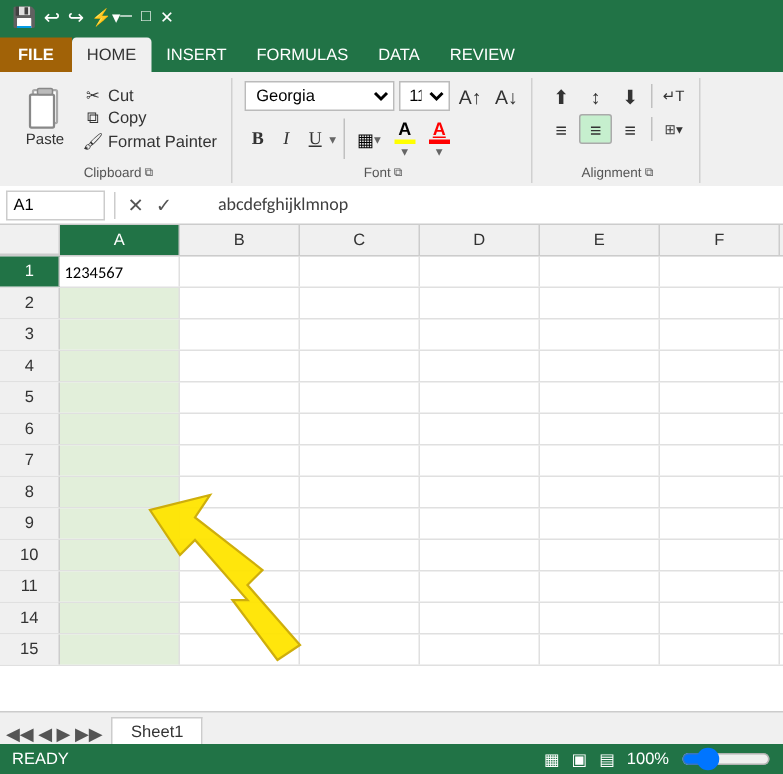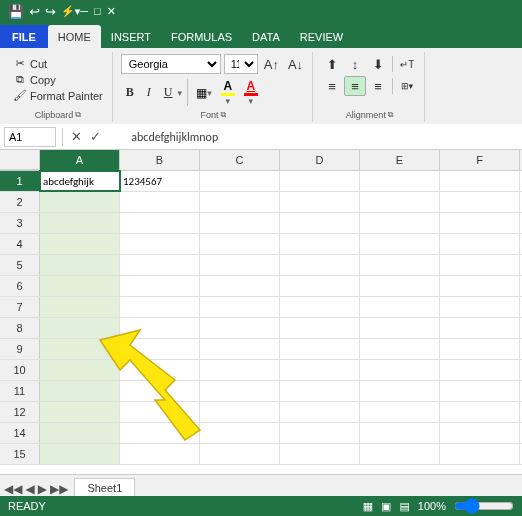--- a/index.html
+++ b/index.html
@@ -27,21 +27,21 @@
     .ribbon-tab {
       padding: 3px 10px;
       font-size: 11px;
       color: white;
       cursor: pointer;
       height: 23px;
       display: flex;
       align-items: center;
     }
     .ribbon-tab.file {
-      background: #1d4ed8;
+      background: #a16207;
       padding: 3px 12px;
       font-weight: bold;
     }
     .ribbon-tab.active {
       background: #f0f0f0;
       color: #333;
       border-top-left-radius: 3px;
       border-top-right-radius: 3px;
     }
 
@@ -228,21 +228,21 @@
       display: flex;
       align-items: center;
       border-bottom: 1px solid #ccc;
       height: 26px;
       background: white;
       padding: 0 4px;
       gap: 4px;
     }
     .cell-ref {
       border: 1px solid #ccc;
-      width: 52px;
+      width: 66px;
       height: 20px;
       font-size: 11px;
       padding: 0 4px;
       display: flex;
       align-items: center;
     }
     .formula-divider {
       width: 1px;
       height: 18px;
       background: #ccc;
@@ -471,20 +471,30 @@
     <div class="ribbon-tab">FORMULAS</div>
     <div class="ribbon-tab">DATA</div>
     <div class="ribbon-tab">REVIEW</div>
   </div>
 
   <div class="ribbon-content">
 
     <div class="ribbon-group">
       <div class="ribbon-group-content">
 
+        <div class="paste-btn">
+          <div class="paste-icon">
+            <svg width="28" height="32" viewBox="0 0 28 32">
+              <rect x="6" y="4" width="16" height="22" rx="1" fill="#fff" stroke="#aaa" stroke-width="1.5"></rect>
+              <rect x="4" y="7" width="16" height="22" rx="1" fill="#fff" stroke="#888" stroke-width="1.5"></rect>
+              <rect x="9" y="3" width="10" height="4" rx="1" fill="#bbb" stroke="#888" stroke-width="1"></rect>
+            </svg>
+          </div>
+          <span class="paste-label">Paste</span>
+        </div>
 
         <div class="small-btns-stack">
           <div class="small-btn">
             <span class="small-btn-icon">✂</span>
             <span>Cut</span>
           </div>
           <div class="small-btn">
             <span class="small-btn-icon">⧉</span>
             <span>Copy</span>
           </div>
@@ -595,21 +605,20 @@
           <div class="col-header" style="width:80px;min-width:80px;">B</div>
           <div class="col-header" style="width:80px;min-width:80px;">C</div>
           <div class="col-header" style="width:80px;min-width:80px;">D</div>
           <div class="col-header" style="width:80px;min-width:80px;">E</div>
           <div class="col-header" style="width:80px;min-width:80px;">F</div>
         </div>
 
         <div id="sheet-body">
         <div class="sheet-row">
               <div class="row-header selected">1</div>
-              <div class="sheet-cell selected-cell" style="width: 80px; min-width: 80px;">abcdefghijk</div>
               <div class="sheet-cell" style="width: 80px; min-width: 80px;">1234567</div>
               <div class="sheet-cell" style="width: 80px; min-width: 80px;"></div>
               <div class="sheet-cell" style="width: 80px; min-width: 80px;"></div>
               <div class="sheet-cell" style="width: 80px; min-width: 80px;"></div>
               <div class="sheet-cell" style="width: 80px; min-width: 80px;"></div>
             </div>
             <div class="sheet-row">
               <div class="row-header">2</div>
               <div class="sheet-cell selected-col" style="width: 80px; min-width: 80px;"></div>
               <div class="sheet-cell" style="width: 80px; min-width: 80px;"></div>
@@ -685,29 +694,20 @@
               <div class="row-header">10</div>
               <div class="sheet-cell selected-col" style="width: 80px; min-width: 80px;"></div>
               <div class="sheet-cell" style="width: 80px; min-width: 80px;"></div>
               <div class="sheet-cell" style="width: 80px; min-width: 80px;"></div>
               <div class="sheet-cell" style="width: 80px; min-width: 80px;"></div>
               <div class="sheet-cell" style="width: 80px; min-width: 80px;"></div>
               <div class="sheet-cell" style="width: 80px; min-width: 80px;"></div>
             </div>
             <div class="sheet-row">
               <div class="row-header">11</div>
-              <div class="sheet-cell selected-col" style="width: 80px; min-width: 80px;"></div>
-              <div class="sheet-cell" style="width: 80px; min-width: 80px;"></div>
-              <div class="sheet-cell" style="width: 80px; min-width: 80px;"></div>
-              <div class="sheet-cell" style="width: 80px; min-width: 80px;"></div>
-              <div class="sheet-cell" style="width: 80px; min-width: 80px;"></div>
-              <div class="sheet-cell" style="width: 80px; min-width: 80px;"></div>
-            </div>
-            <div class="sheet-row">
-              <div class="row-header">12</div>
               <div class="sheet-cell selected-col" style="width: 80px; min-width: 80px;"></div>
               <div class="sheet-cell" style="width: 80px; min-width: 80px;"></div>
               <div class="sheet-cell" style="width: 80px; min-width: 80px;"></div>
               <div class="sheet-cell" style="width: 80px; min-width: 80px;"></div>
               <div class="sheet-cell" style="width: 80px; min-width: 80px;"></div>
               <div class="sheet-cell" style="width: 80px; min-width: 80px;"></div>
             </div>
             <div class="sheet-row">
               <div class="row-header">14</div>
               <div class="sheet-cell selected-col" style="width: 80px; min-width: 80px;"></div>

